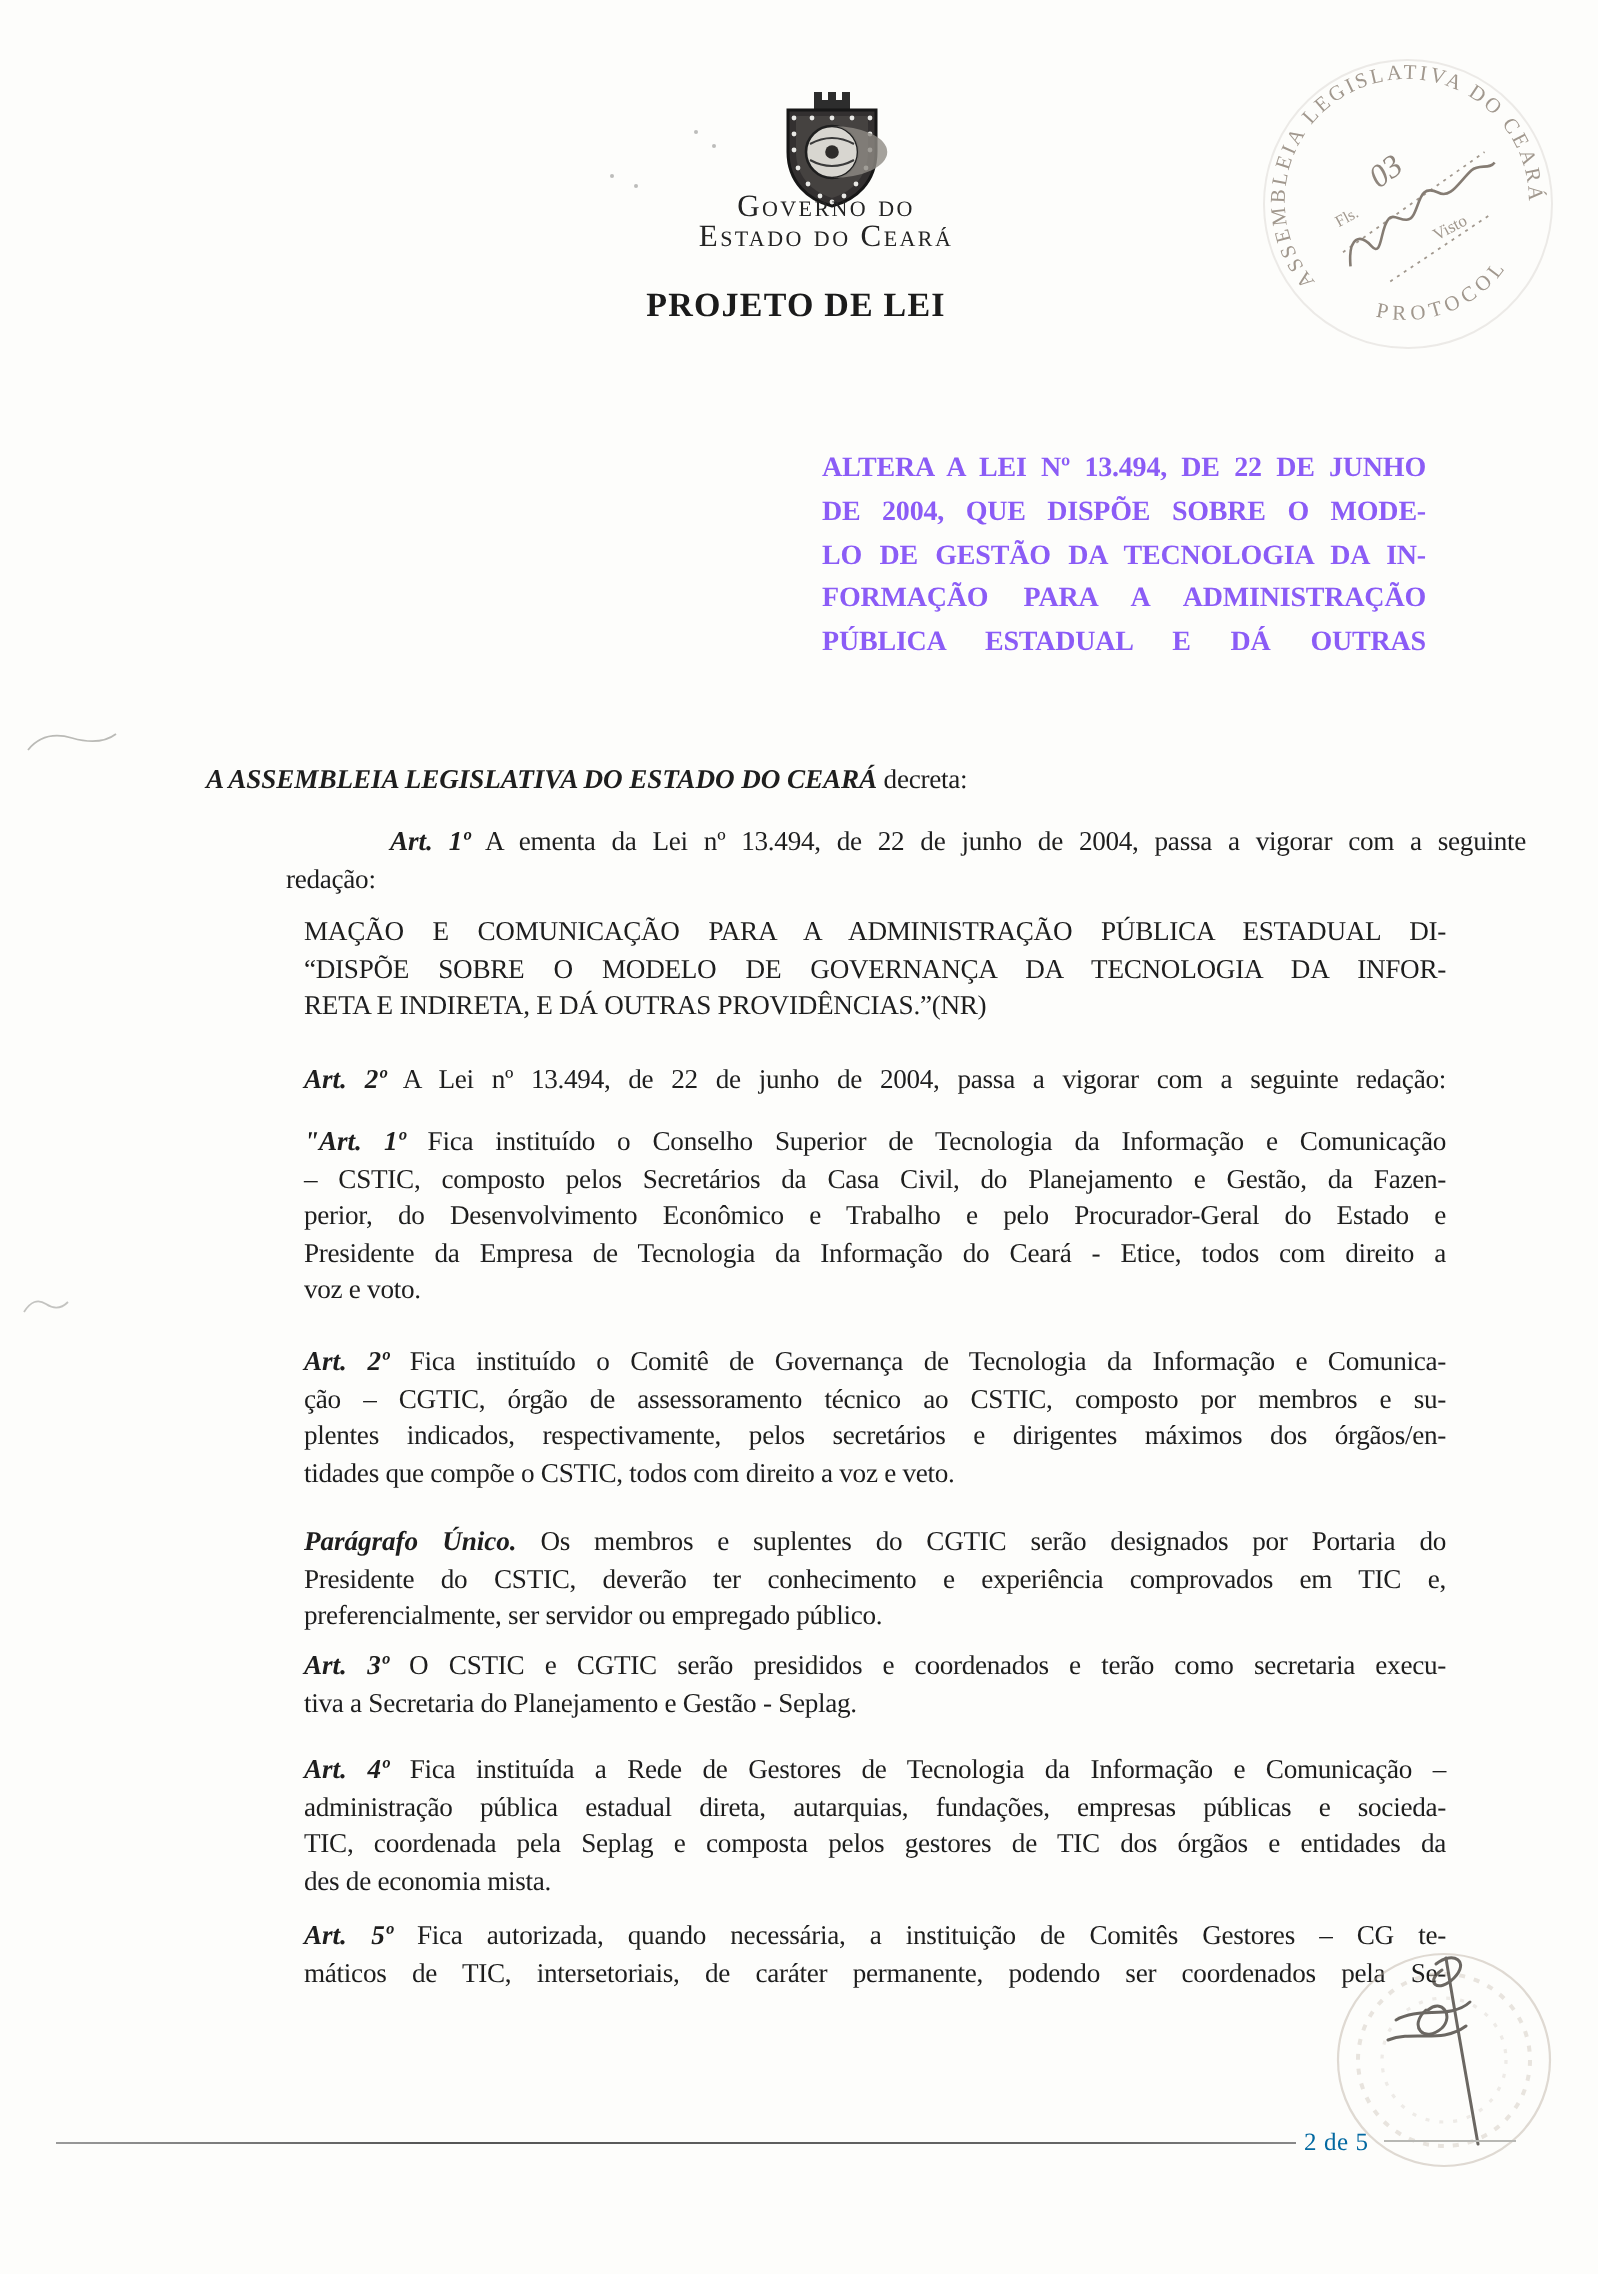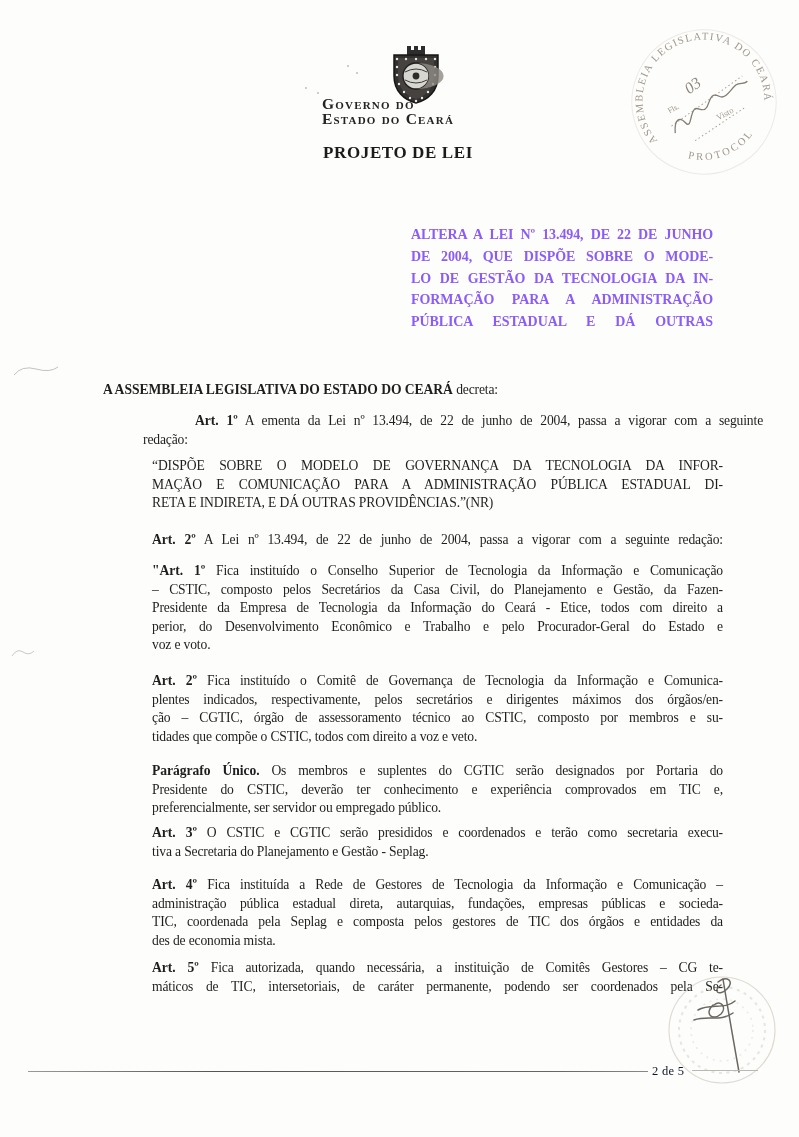--- a/index.html
+++ b/index.html
@@ -4,23 +4,23 @@
 <style>
   html,body{margin:0;padding:0;background:#e8e8e8;}
   #page{
     position:relative;width:799px;height:1137px;margin:0 auto;
     background:#fdfdfb;overflow:hidden;
     font-family:"Liberation Serif","DejaVu Serif",serif;color:#1d1d1d;
   }
   
   #crest{position:absolute;left:385px;top:44px;width:62px;height:64px;}
   #gov-name{
-    position:absolute;left:322px;top:97px;width:182px;text-align:left;
+    position:absolute;left:322px;top:97px;width:182px;text-align:center;
     font-variant:small-caps;font-size:15.5px;line-height:14.5px;
-    letter-spacing:1.2px;color:#242424;font-weight:700;
+    letter-spacing:1.2px;color:#242424;font-weight:400;
   }
   #doc-type{
     position:absolute;left:318px;top:143px;width:160px;text-align:center;
     font-weight:bold;font-size:17px;letter-spacing:.6px;color:#1b1b1b;
   }
   
   #protocol-stamp{position:absolute;left:618px;top:14px;width:172px;height:176px;}
   #archive-stamp{position:absolute;left:634px;top:974px;width:164px;height:122px;}
   svg text{font-family:"Liberation Serif","DejaVu Serif",serif;}
   
@@ -32,26 +32,26 @@
   
   #body-text{position:absolute;left:103px;top:0;width:620px;height:1137px;}
   .para{
     position:absolute;left:0;width:620px;
     font-size:13.6px;line-height:18.5px;letter-spacing:-.15px;color:#1e1e1e;
   }
   .para.indented{left:49px;width:571px;}
   .para.hang .line:first-child{text-indent:52px;}
   .line{text-align:justify;text-align-last:justify;}
   .line.unstretch{text-align-last:left;}
-  .para strong,#preamble strong{font-weight:bold;letter-spacing:-.05px;}
+  .para strong,#preamble strong{font-weight:bold;letter-spacing:-.05px;font-style:italic;}
   
   #footer-line{position:absolute;left:28px;top:1071px;width:620px;height:1px;
     background:linear-gradient(to right,#9a9a9a,#555 30%,#666 85%,#888);}
   #footer-line2{position:absolute;left:692px;top:1070px;width:66px;height:1px;background:#b8b8b4;}
-  #page-number{position:absolute;left:652px;top:1064px;font-size:12.5px;color:#0f172a;letter-spacing:.3px;}
+  #page-number{position:absolute;left:652px;top:1064px;font-size:12.5px;color:#0369a1;letter-spacing:.3px;}
   
   .artifact{position:absolute;}
   .dot{position:absolute;width:2px;height:2px;border-radius:50%;background:#9a9a96;opacity:.65;}
 </style>
 </head>
 <body>
 
 <div id="page">
 
   <svg id="crest" viewBox="0 0 62 64">
@@ -127,38 +127,38 @@
 
   <div id="body-text">
       <div class="para flush" style="top: 381px;">
         <div class="line unstretch"><strong>A ASSEMBLEIA LEGISLATIVA DO ESTADO DO CEARÁ</strong> decreta:</div>
       </div>
       <div class="para hang" style="top: 412px; margin-left: 40px;">
         <div class="line"><strong>Art. 1º</strong> A ementa da Lei nº 13.494, de 22 de junho de 2004, passa a vigorar com a seguinte</div>
         <div class="line unstretch">redação:</div>
       </div>
       <div class="para indented" style="top: 457px;">
+        <div class="line">MAÇÃO E COMUNICAÇÃO PARA A ADMINISTRAÇÃO PÚBLICA ESTADUAL DI-</div>
         <div class="line">“DISPÕE SOBRE O MODELO DE GOVERNANÇA DA TECNOLOGIA DA INFOR-</div>
-        <div class="line">MAÇÃO E COMUNICAÇÃO PARA A ADMINISTRAÇÃO PÚBLICA ESTADUAL DI-</div>
         <div class="line unstretch">RETA E INDIRETA, E DÁ OUTRAS PROVIDÊNCIAS.”(NR)</div>
       </div>
       <div class="para indented" style="top: 531px;">
         <div class="line"><strong>Art. 2º</strong> A Lei nº 13.494, de 22 de junho de 2004, passa a vigorar com a seguinte redação:</div>
       </div>
       <div class="para indented" style="top: 562px;">
         <div class="line"><strong>"Art. 1º</strong> Fica instituído o Conselho Superior de Tecnologia da Informação e Comunicação</div>
         <div class="line">– CSTIC, composto pelos Secretários da Casa Civil, do Planejamento e Gestão, da Fazen-</div>
+        <div class="line">perior, do Desenvolvimento Econômico e Trabalho e pelo Procurador-Geral do Estado e</div>
         <div class="line">Presidente da Empresa de Tecnologia da Informação do Ceará - Etice, todos com direito a</div>
-        <div class="line">perior, do Desenvolvimento Econômico e Trabalho e pelo Procurador-Geral do Estado e</div>
         <div class="line unstretch">voz e voto.</div>
       </div>
       <div class="para indented" style="top: 672px;">
         <div class="line"><strong>Art. 2º</strong> Fica instituído o Comitê de Governança de Tecnologia da Informação e Comunica-</div>
+        <div class="line">ção – CGTIC, órgão de assessoramento técnico ao CSTIC, composto por membros e su-</div>
         <div class="line">plentes indicados, respectivamente, pelos secretários e dirigentes máximos dos órgãos/en-</div>
-        <div class="line">ção – CGTIC, órgão de assessoramento técnico ao CSTIC, composto por membros e su-</div>
         <div class="line unstretch">tidades que compõe o CSTIC, todos com direito a voz e veto.</div>
       </div>
       <div class="para indented" style="top: 762px;">
         <div class="line"><strong>Parágrafo Único.</strong> Os membros e suplentes do CGTIC serão designados por Portaria do</div>
         <div class="line">Presidente do CSTIC, deverão ter conhecimento e experiência comprovados em TIC e,</div>
         <div class="line unstretch">preferencialmente, ser servidor ou empregado público.</div>
       </div>
       <div class="para indented" style="top: 824px;">
         <div class="line"><strong>Art. 3º</strong> O CSTIC e CGTIC serão presididos e coordenados e terão como secretaria execu-</div>
         <div class="line unstretch">tiva a Secretaria do Planejamento e Gestão - Seplag.</div>

